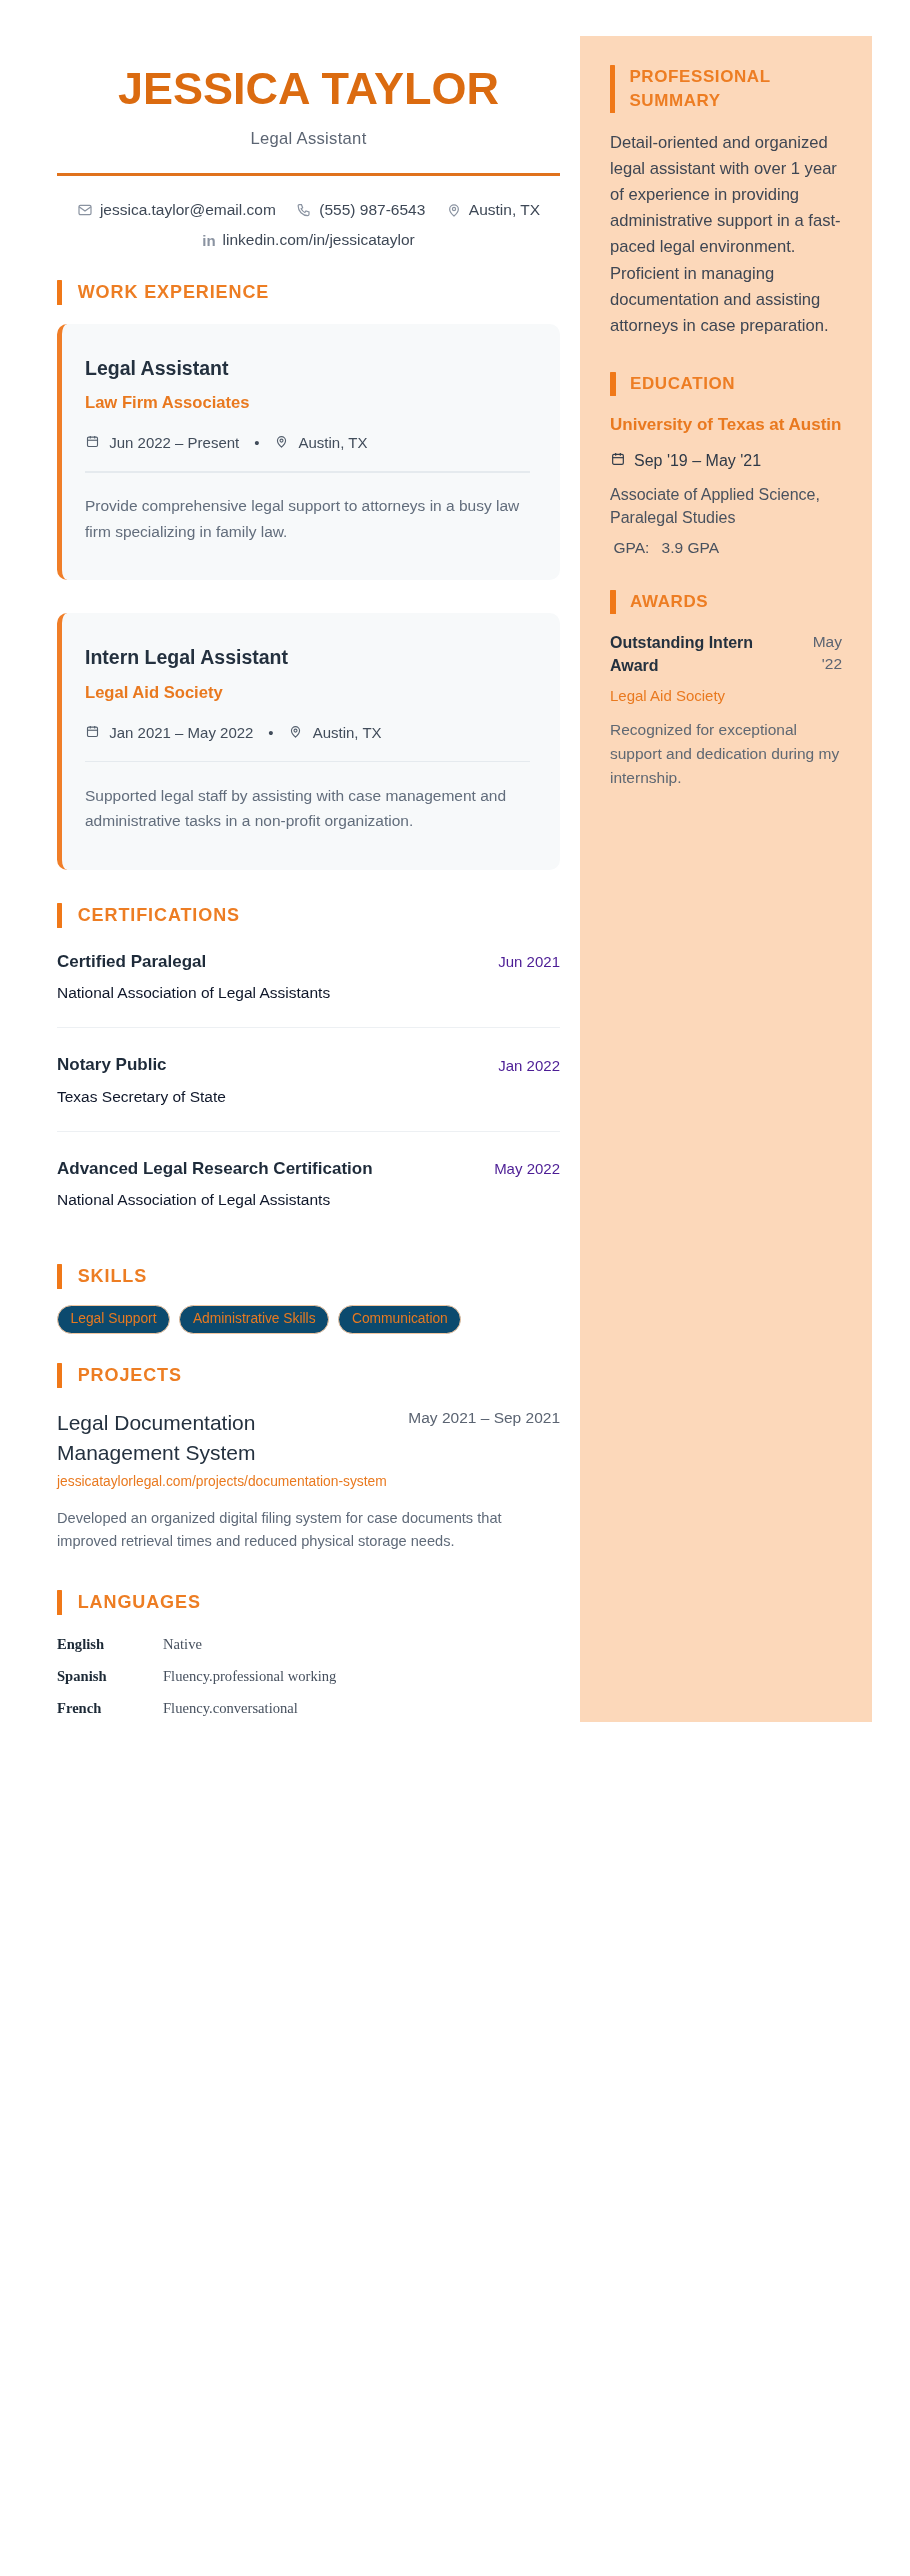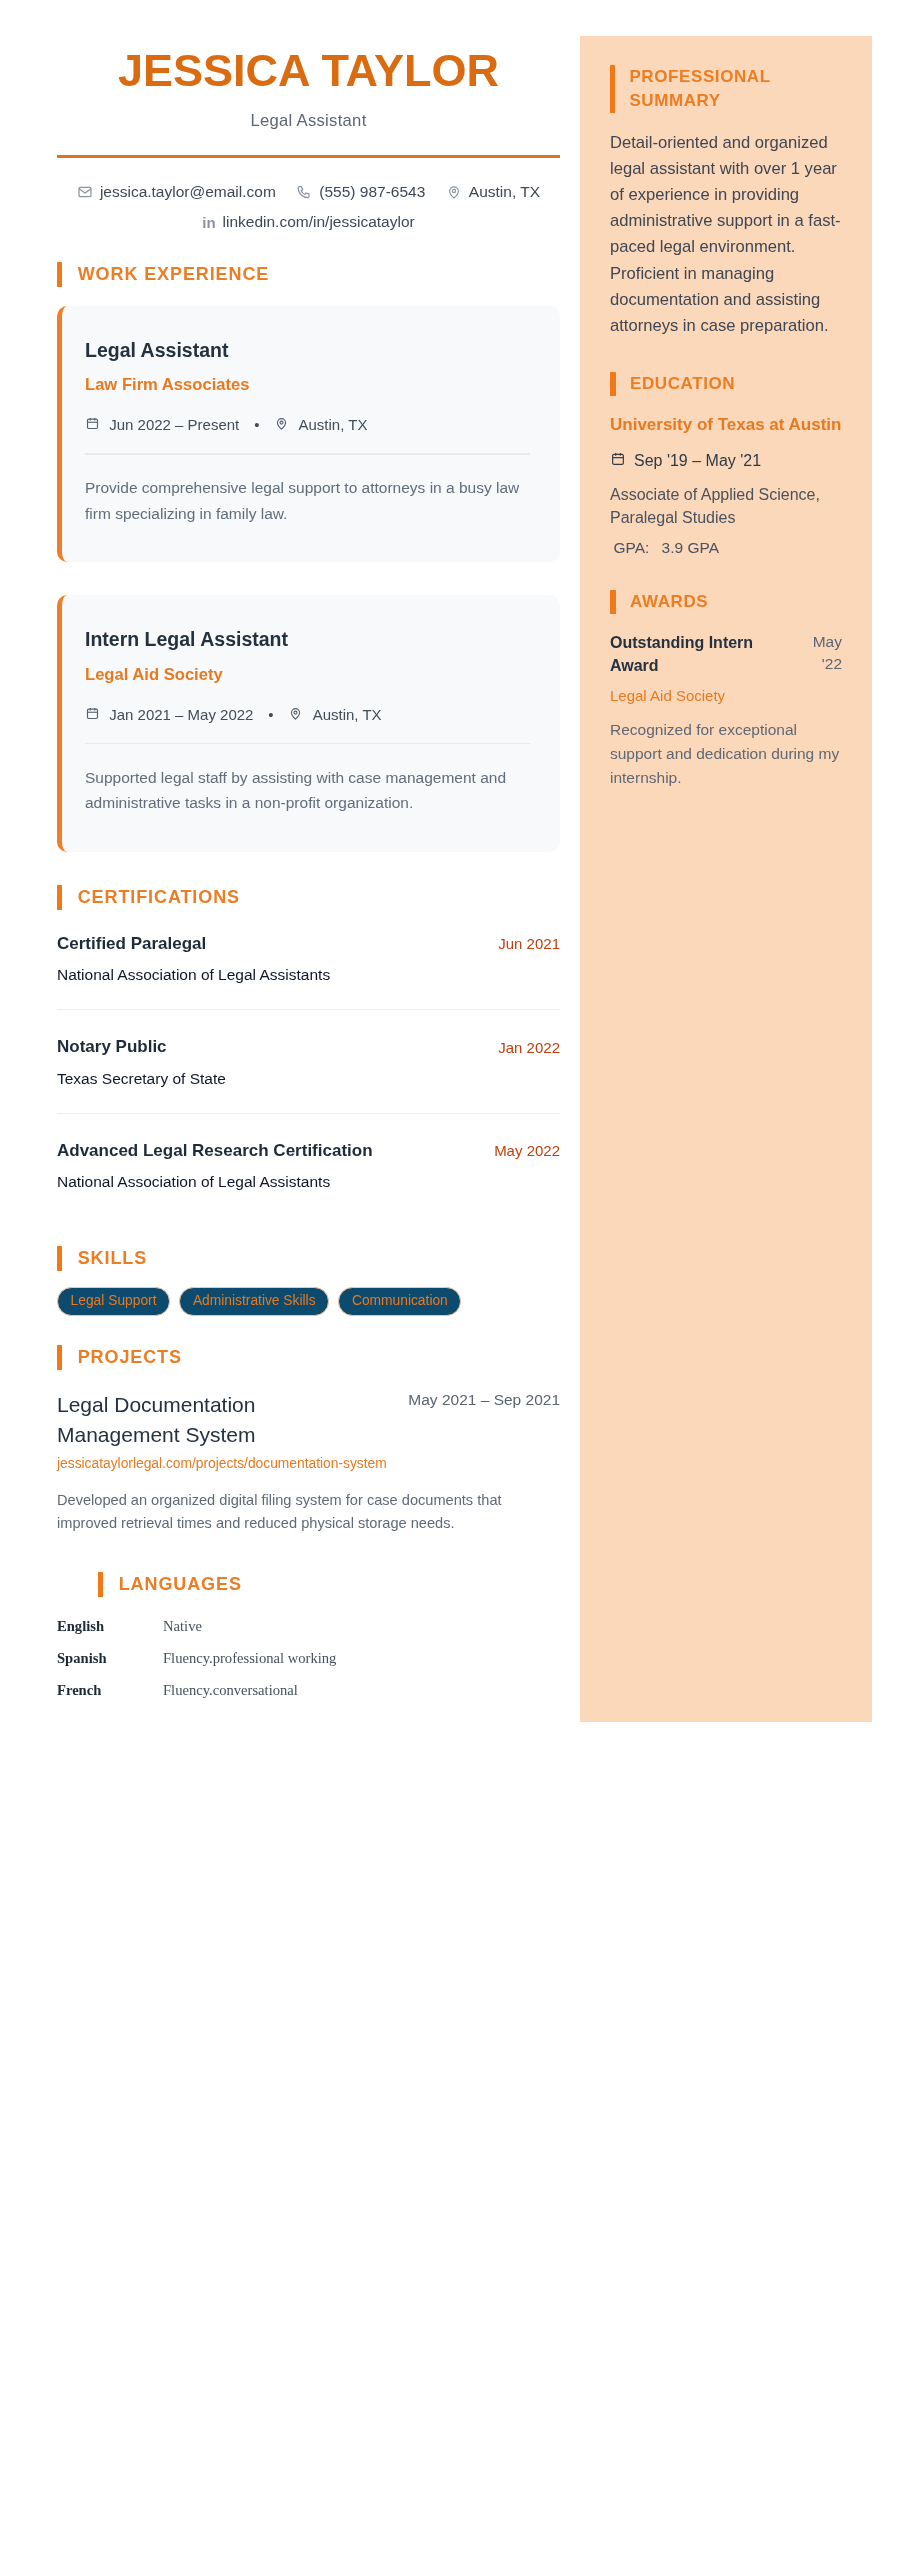--- a/index.html
+++ b/index.html
@@ -1,20 +1,20 @@
 <!DOCTYPE html>
 <html style="font-size:9.2px"><head>
 <meta charset="utf-8">
 <style>
   html,body{margin:0;padding:0;background:#ffffff;}
   .page{position:relative;width:911px;height:2576px;background:#ffffff;overflow:hidden;
         font-family:"Liberation Sans","DejaVu Sans",sans-serif;}
 
   
-  .main{position:absolute;left:57px;top:47px;width:503px;}
+  .main{position:absolute;left:57px;top:65px;width:503px;}
 
   .name{font-size:45px;font-weight:800;color:#DB6B10;text-align:center;line-height:1.05;
         letter-spacing:0px;margin:0 0 17px 0;}
   .subtitle{font-size:16.6px;color:#5C6573;text-align:center;letter-spacing:0.3px;margin-bottom:24px;}
   .head-rule{height:2.3px;background:#E0721C;border:none;margin:0 0 25px 0;}
 
   .contact-row{display:flex;justify-content:center;align-items:center;gap:20.6px;
                font-size:15.5px;color:#3E4856;margin-bottom:12.6px;}
   .contact-item{display:flex;align-items:center;gap:6.9px;}
   .cicon{color:#8A93A1;display:inline-flex;}
@@ -33,21 +33,21 @@
   .meta-row{display:flex;align-items:center;gap:9.2px;font-size:15px;color:#424D5B;text-align:right;}
   .meta-row .micon svg{width:15px;height:15px;stroke:#55606E;fill:none;stroke-width:1.8;}
   .meta-dot{color:#424D5B;margin:0 5.7px;font-size:15px;}
   .card-rule{height:1.1px;background:#E5EAEE;border:none;margin:19.5px 0 20.6px 0;}
   .card-desc{font-size:15.5px;color:#626D7C;line-height:1.65;}
 
   
   .cert-item{display:flex;justify-content:space-between;align-items:flex-start;}
   .cert-name{font-size:17px;font-weight:700;color:#1E2B3A;margin-bottom:10.3px;line-height:1.35;max-width:367px;}
   .cert-issuer{font-size:15.5px;color:#0f172a;}
-  .cert-date{font-size:15px;color:#c2410c;white-space:nowrap;padding-top:2.3px;}
+  .cert-date{font-size:15px;color:#4c1d95;white-space:nowrap;padding-top:2.3px;}
   .cert-rule{height:1.1px;background:#EDF0F3;border:none;margin:25px 0 26px 0;}
 
   
   .chips{display:flex;gap:9.2px;flex-wrap:wrap;}
   .chip{font-size:13.8px;color:#E8791F;background:#0c4a6e;border:1.1px solid #F2C6A0;
         border-radius:573px;padding:5.2px 12.6px;line-height:1.2;}
 
   
   .proj-head{display:flex;justify-content:space-between;align-items:flex-start;}
   .proj-name{font-size:21px;font-weight:400;color:#24313F;line-height:1.4;max-width:310px;}
@@ -229,21 +229,21 @@
     </div>
     <div>
       <div class="proj-head">
         <div class="proj-name">Legal Documentation Management System</div>
         <div class="proj-dates">May 2021 – Sep 2021</div>
       </div>
       <div class="proj-link">jessicataylorlegal.com/projects/documentation-system</div>
       <div class="proj-desc">Developed an organized digital filing system for case documents that improved retrieval times and reduced physical storage needs.</div>
     </div>
 
-    <div class="sec-head" style="margin-top:37px;margin-bottom:20.6px;margin-left:41px;">
+    <div class="sec-head" style="margin-top:37px;margin-bottom:20.6px;">
       <span class="bar"></span>
       <span class="txt">LANGUAGES</span>
     </div>
     <div class="lang-table">
       <span class="lang-name">English</span>
       <span class="lang-fluency">Native</span>
       <span class="lang-name">Spanish</span>
       <span class="lang-fluency">Fluency.professional working</span>
       <span class="lang-name">French</span>
       <span class="lang-fluency">Fluency.conversational</span>

